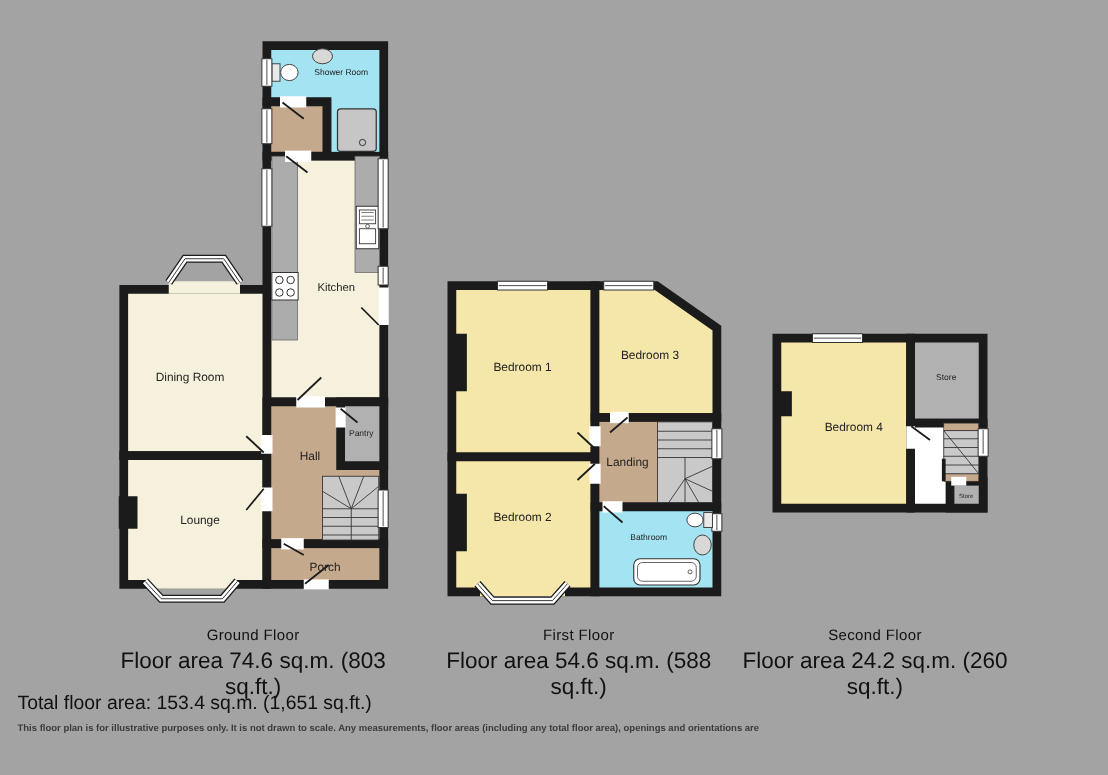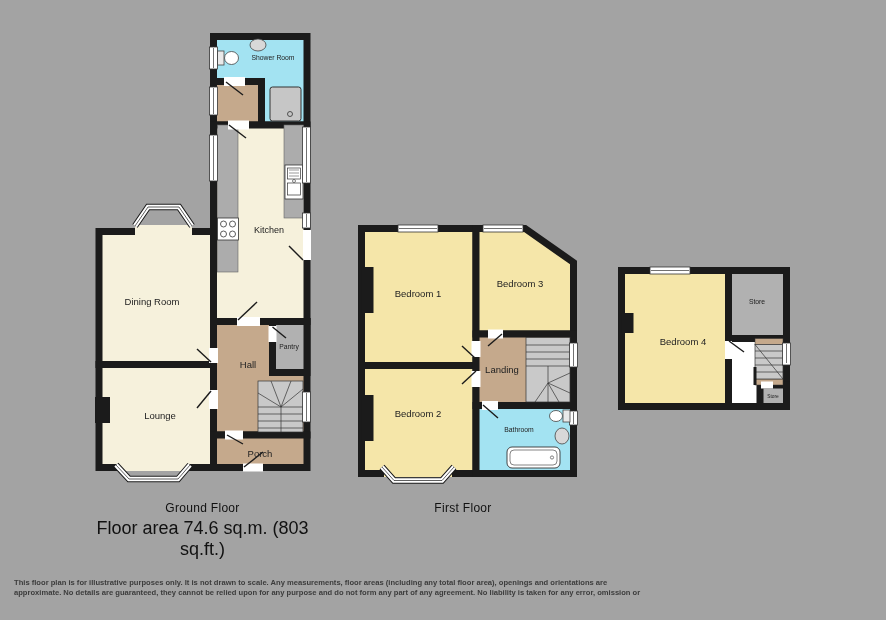--- a/index.html
+++ b/index.html
@@ -243,21 +243,26 @@
     <text x="142" y="49" font-size="6.8" text-anchor="middle">Store</text>
     <text x="158" y="143" font-size="4.8" text-anchor="middle">Store</text>
   </svg>
 
   <div class="floor-caption" style="left:85px;top:501px;width:235px;">
     <div class="fc-name">Ground Floor</div>
     <div class="fc-area">Floor area 74.6 sq.m. (803 sq.ft.)</div>
   </div>
   <div class="floor-caption" style="left:348px;top:501px;width:230px;">
     <div class="fc-name">First Floor</div>
-  </div>
-
+    <div class="fc-area">Floor area 54.6 sq.m. (588 sq.ft.)</div>
+  </div>
+  <div class="floor-caption" style="left:585px;top:501px;width:230px;">
+    <div class="fc-name">Second Floor</div>
+    <div class="fc-area">Floor area 24.2 sq.m. (260 sq.ft.)</div>
+  </div>
+
+  <div id="total-area">Total floor area: 153.4 sq.m. (1,651 sq.ft.)</div>
 
   <div id="disclaimer">
     <div>This floor plan is for illustrative purposes only. It is not drawn to scale. Any measurements, floor areas (including any total floor area), openings and orientations are</div>
-    <div>approximate. No details are guaranteed, they cannot be relied upon for any purpose and do not form any part of any agreement. No liability is taken for any error, omission or</div>
   </div>
 
 </div>
 
 </body></html>

